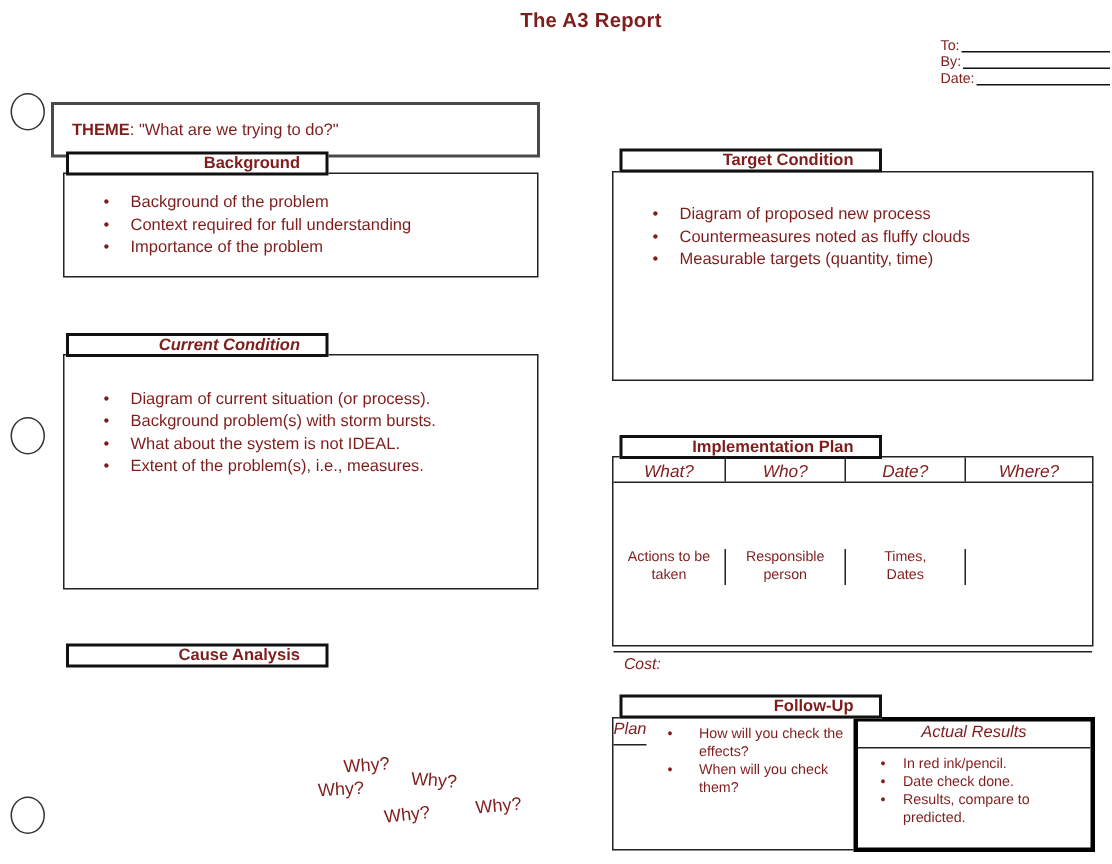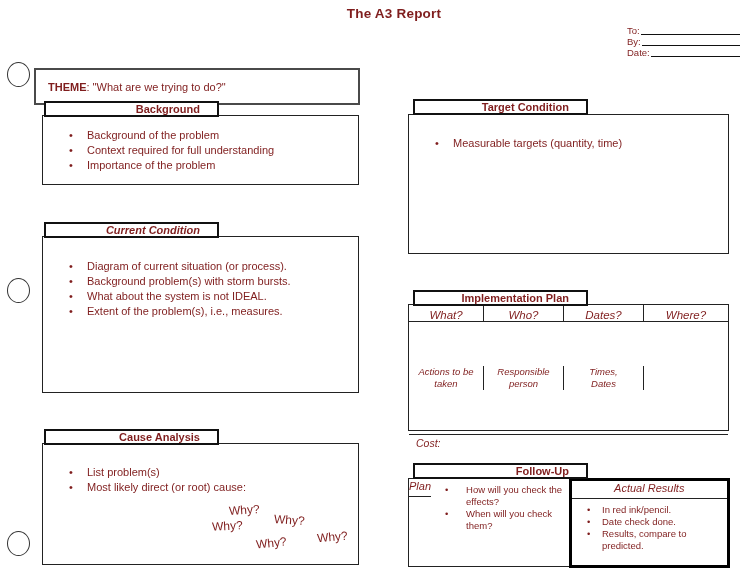--- a/index.html
+++ b/index.html
@@ -80,21 +80,21 @@
   .ip-head { height:24px; border-bottom:1.5px solid #222; }
   .ip-head > div {
     border-right:1.5px solid #222; font-style:italic; font-size:11.5px;
     text-align:center; padding-top:4px;
   }
   .ip-head > div:last-child, .ip-body > div:last-child { border-right:none; }
   .ip-body { flex:1; }
   .ip-body > div {
     border-right:1.5px solid #222; font-size:9.5px; line-height:12px;
     display:flex; align-items:center; justify-content:center;
-    text-align:center; white-space:pre-line;font-style:italic;
+    text-align:center; white-space:pre-line;
   }
   .ip-cost {
     border-top:1.5px solid #222; height:19px; font-style:italic;
     font-size:10.5px; padding:2px 0 0 7px; box-sizing:border-box;
   }
 
   
   .fu-plan { width:162px; display:flex; flex-direction:row; }
   .fu-col-header {
     height:16px; border-bottom:1.2px solid #222; font-style:italic;
@@ -160,49 +160,45 @@
       <li>Diagram of current situation (or process).</li>
       <li>Background problem(s) with storm bursts.</li>
       <li>What about the system is not IDEAL.</li>
       <li>Extent of the problem(s), i.e., measures.</li>
     </ul>
   </div>
 
   <div class="tab" id="ca-tab">
     <span>Cause Analysis</span>
   </div>
-  <div class="box" id="ca-box">
-    <ul class="bullets">
-      <li>List problem(s)</li>
-      <li>Most likely direct (or root) cause:</li>
-    </ul>
-  </div>
   <span class="why" id="why-1">Why?</span>
   <span class="why" id="why-2">Why?</span>
   <span class="why" id="why-3">Why?</span>
   <span class="why" id="why-4">Why?</span>
   <span class="why" id="why-5">Why?</span>
 
   <div class="tab" id="tc-tab">
     <span>Target Condition</span>
   </div>
   <div class="box" id="tc-box">
     <ul class="bullets">
+      <li>Diagram of proposed new process</li>
+      <li>Countermeasures noted as fluffy clouds</li>
       <li>Measurable targets (quantity, time)</li>
     </ul>
   </div>
 
   <div class="tab" id="ip-tab">
     <span>Implementation Plan</span>
   </div>
   <div class="box" id="ip-box">
     <div class="ip-head">
       <div>What?</div>
       <div>Who?</div>
-      <div>Dates?</div>
+      <div>Date?</div>
       <div>Where?</div>
     </div>
     <div class="ip-body">
       <div>Actions to be
 taken</div>
       <div>Responsible
 person</div>
       <div>Times,
 Dates</div>
       <div></div>

